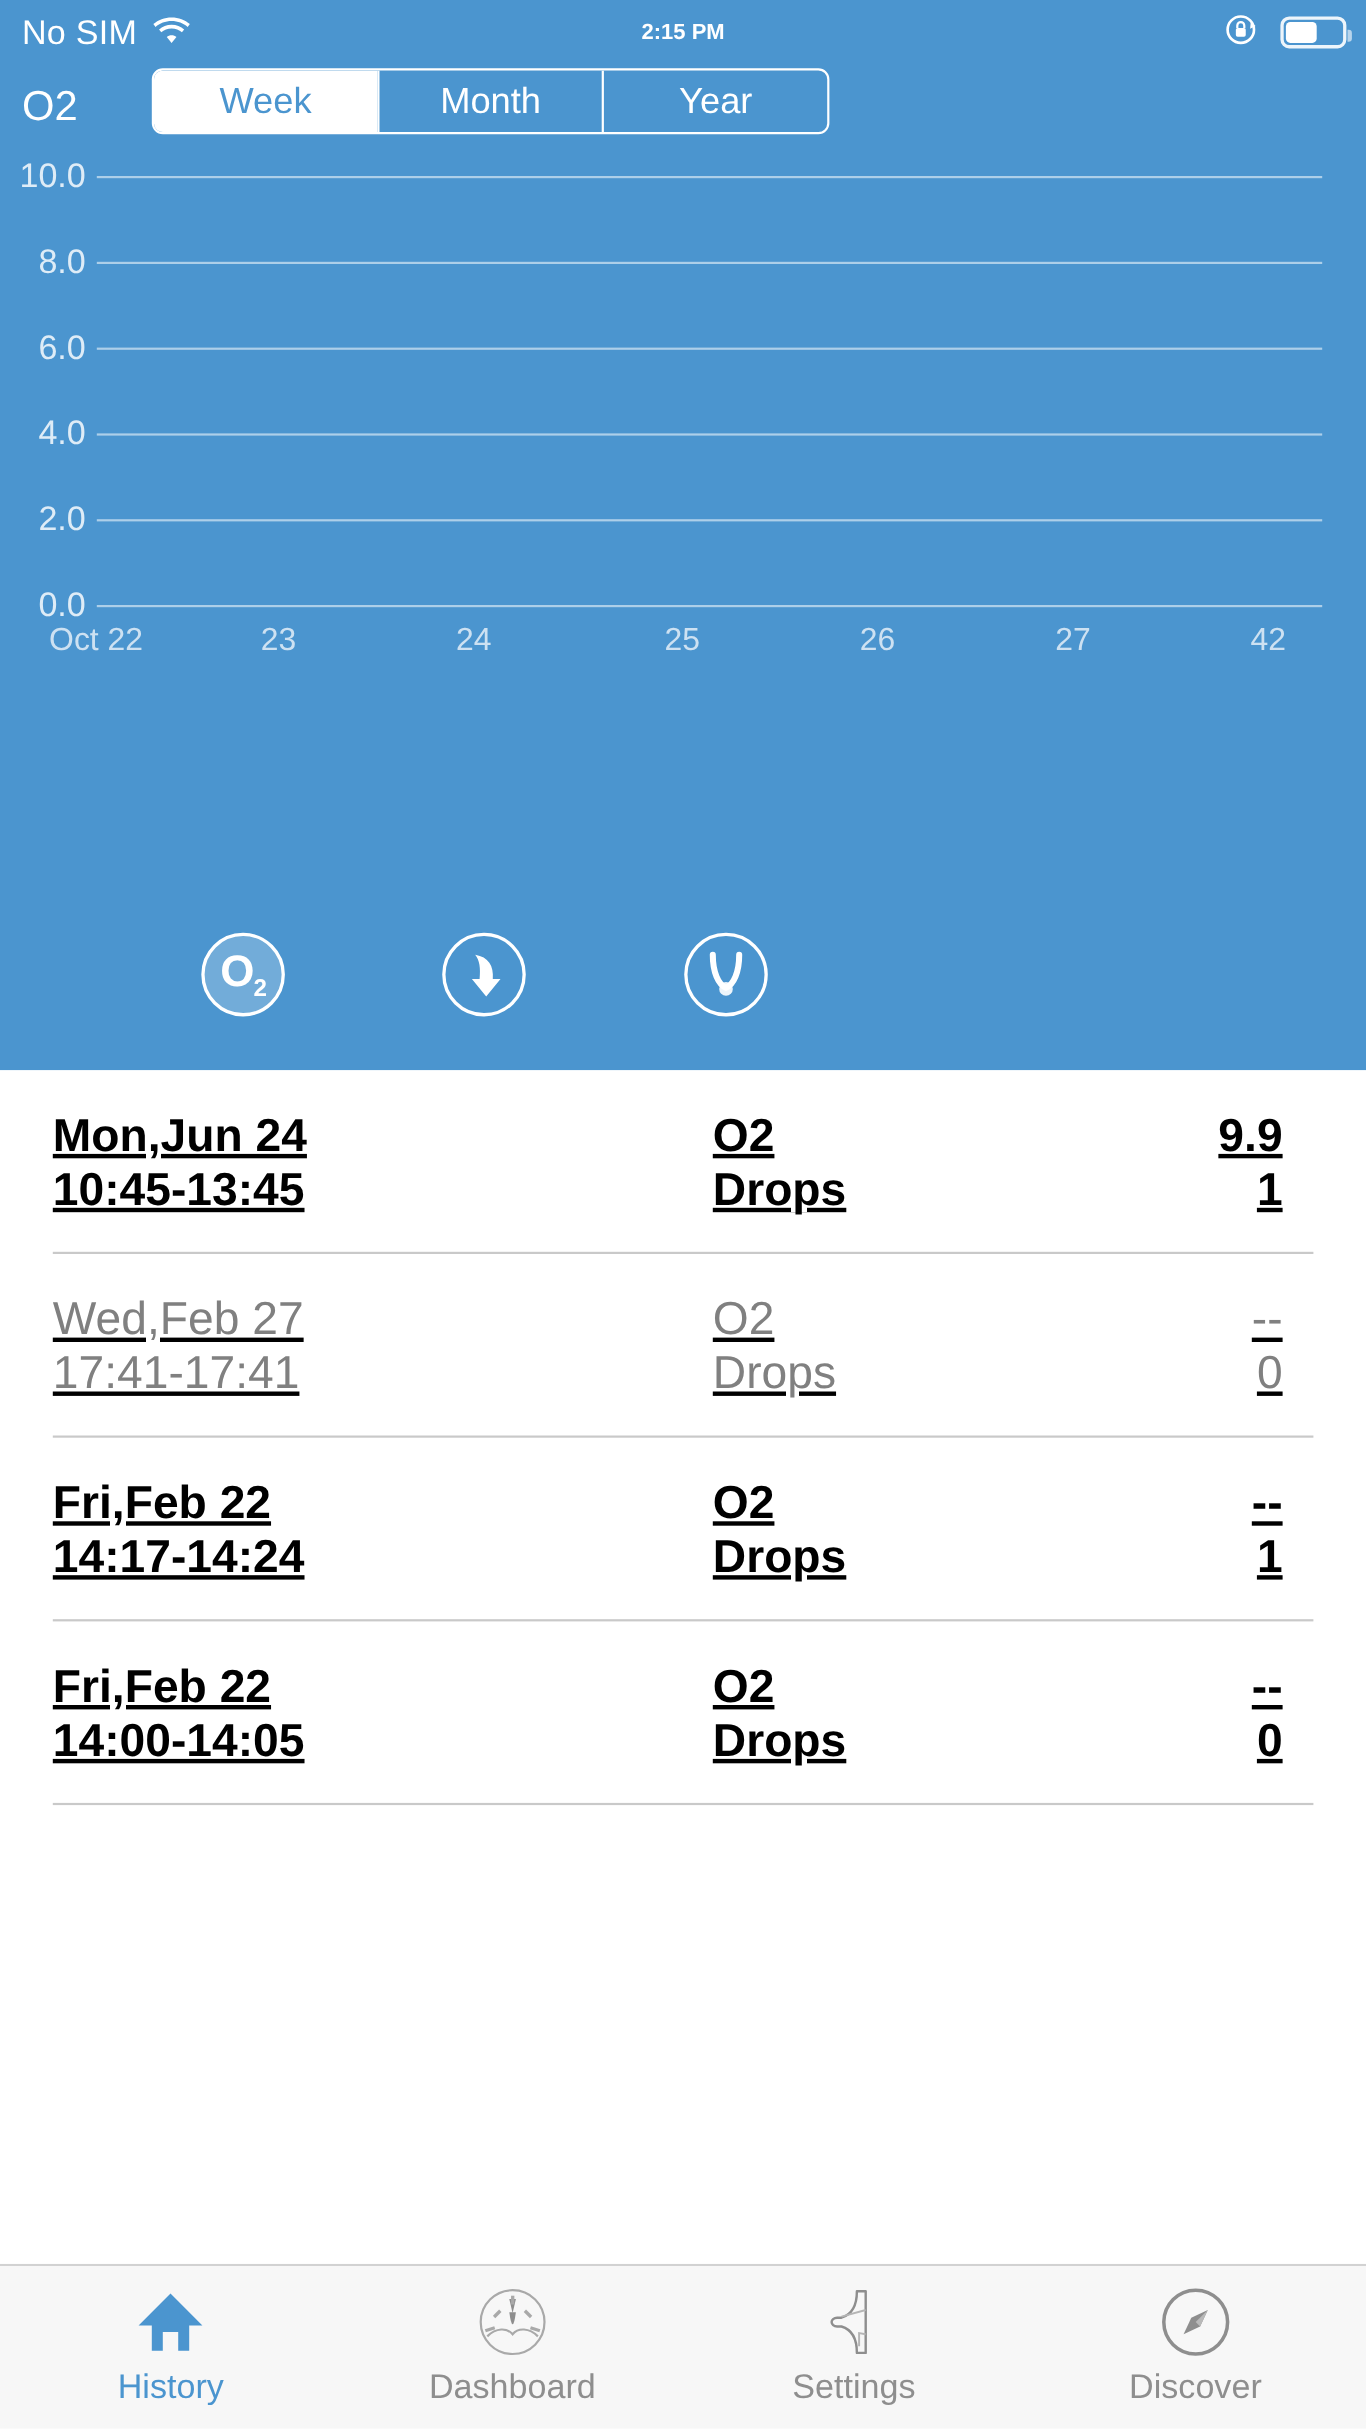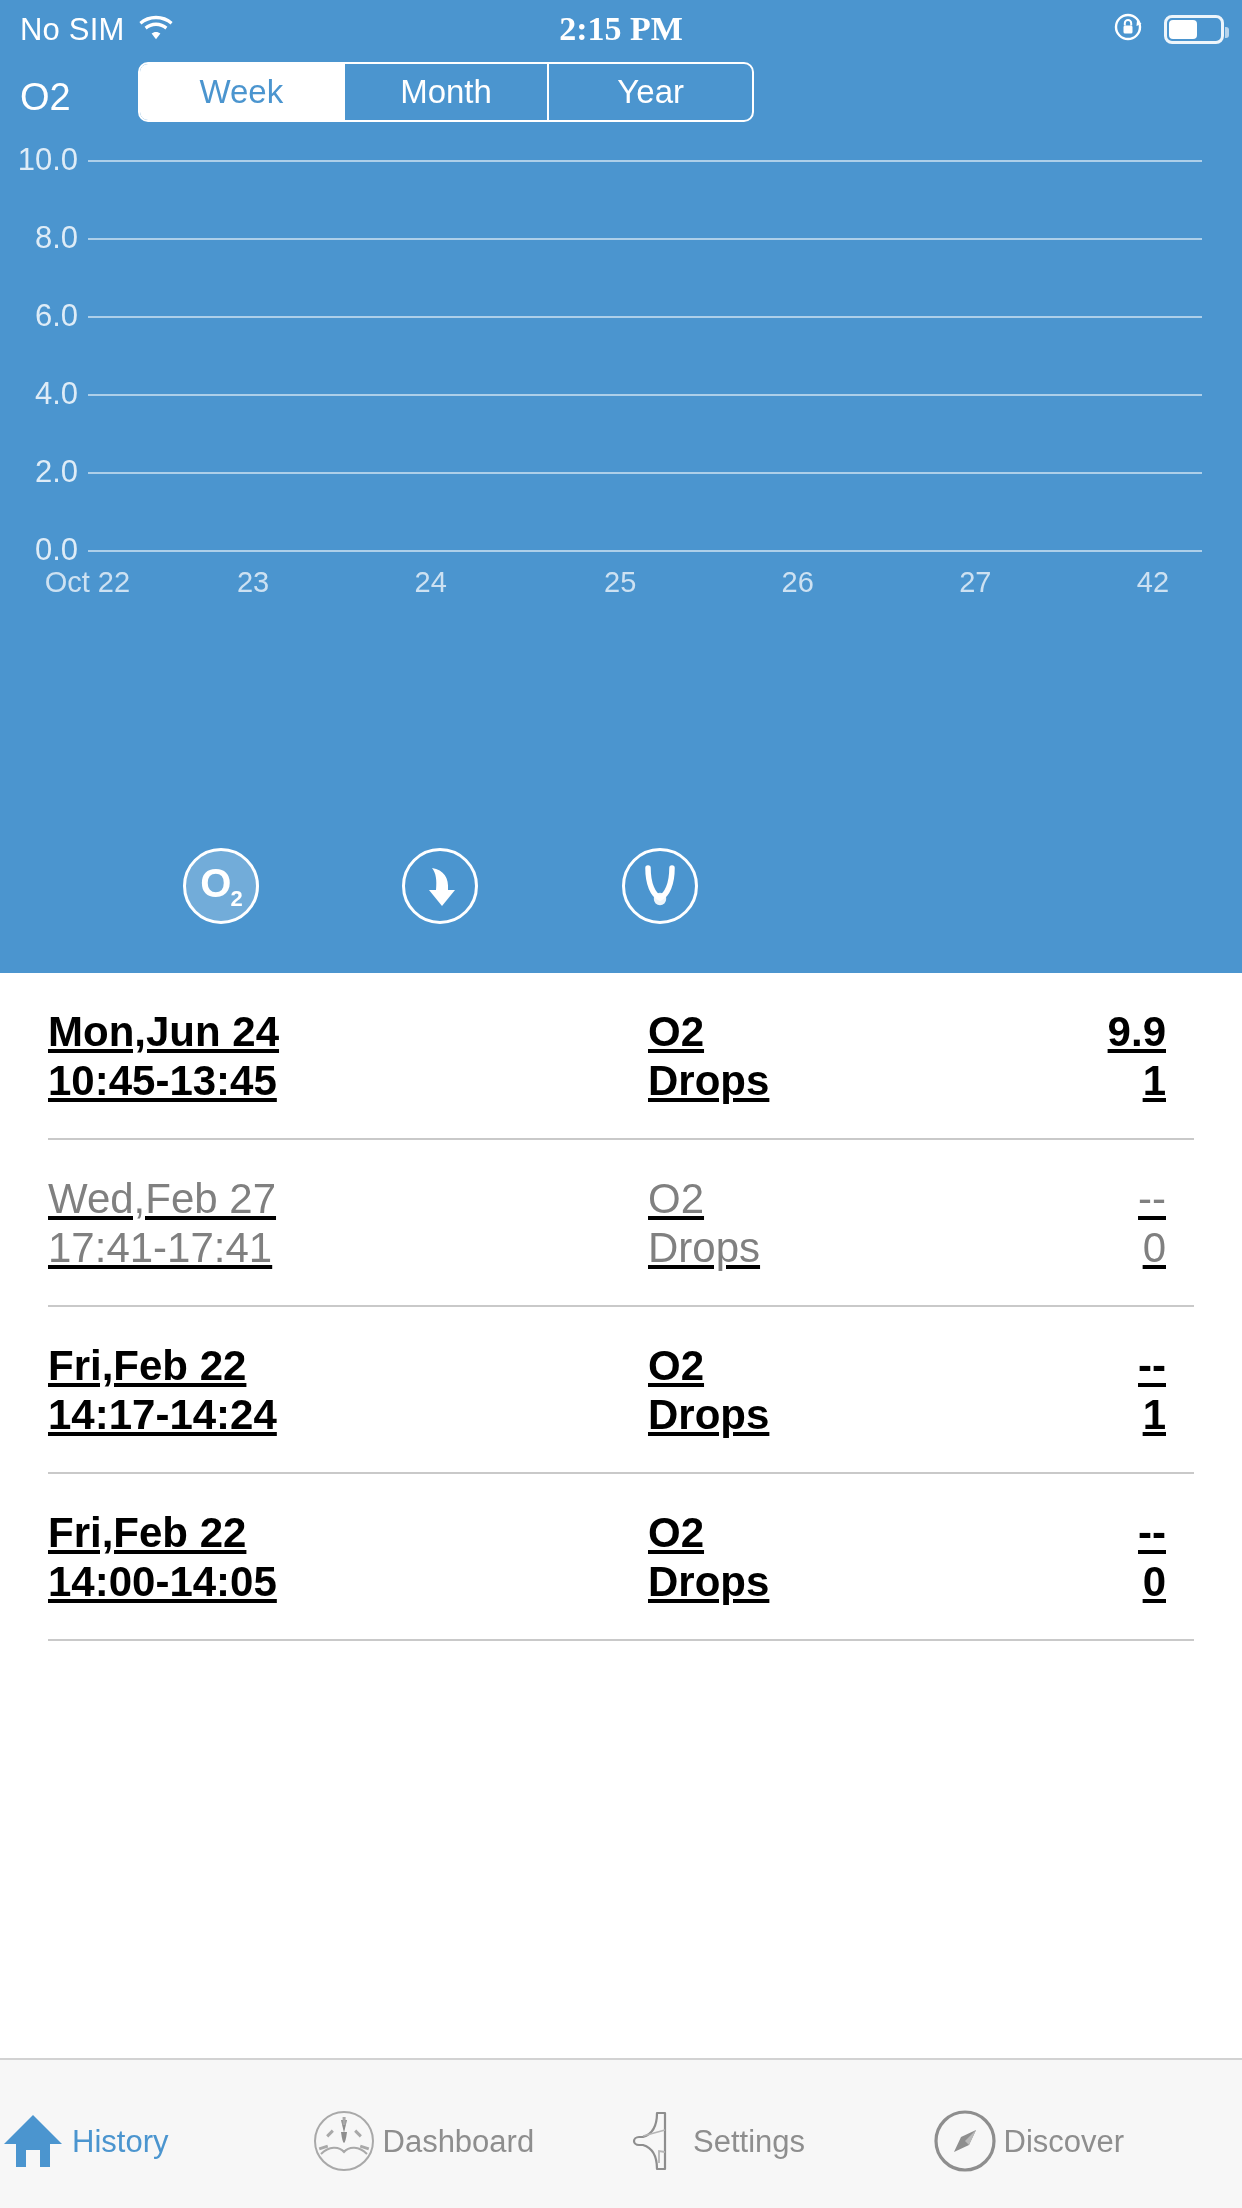--- a/index.html
+++ b/index.html
@@ -54,24 +54,23 @@
   .wifi-icon { display: block; }
   .status-center {
     position: absolute;
     left: 0; right: 0; top: 0;
     height: 58px;
     display: flex;
     align-items: center;
     justify-content: center;
   }
   .status-time {
-    font-size: 34px;
+    font-size: 20px;
     font-weight: 600;
     line-height: 1;
-    font-family: Liberation Serif, serif;
   }
   .status-right {
     position: absolute;
     right: 18px;
     top: 0;
     height: 58px;
     display: flex;
     align-items: center;
     gap: 18px;
   }
@@ -273,21 +272,21 @@
     flex: none;
     height: 148px;
     background: #f7f7f7;
     border-top: 2px solid #d2d2d2;
     display: flex;
     align-items: stretch;
   }
   .tab {
     flex: 1 1 0;
     display: flex;
-    flex-direction: row;
+    flex-direction: column;
     align-items: center;
     justify-content: flex-start;
     padding-top: 14px;
     gap: 6px;
   }
   .tab-icon {
     height: 74px;
     display: flex;
     align-items: center;
     justify-content: center;

